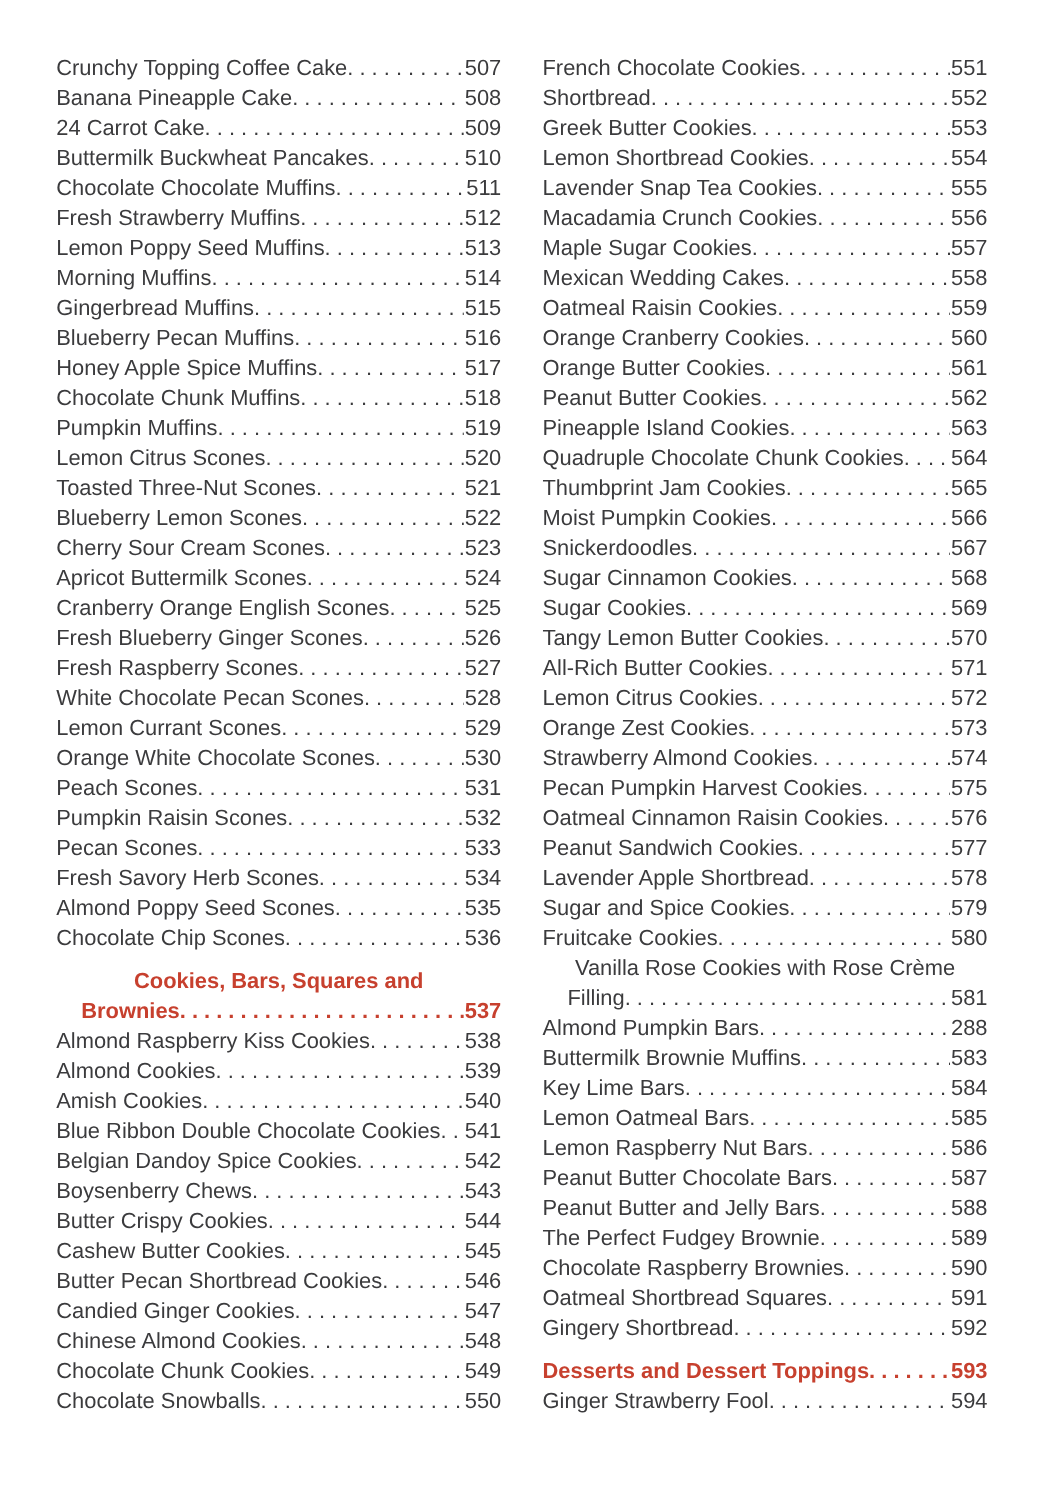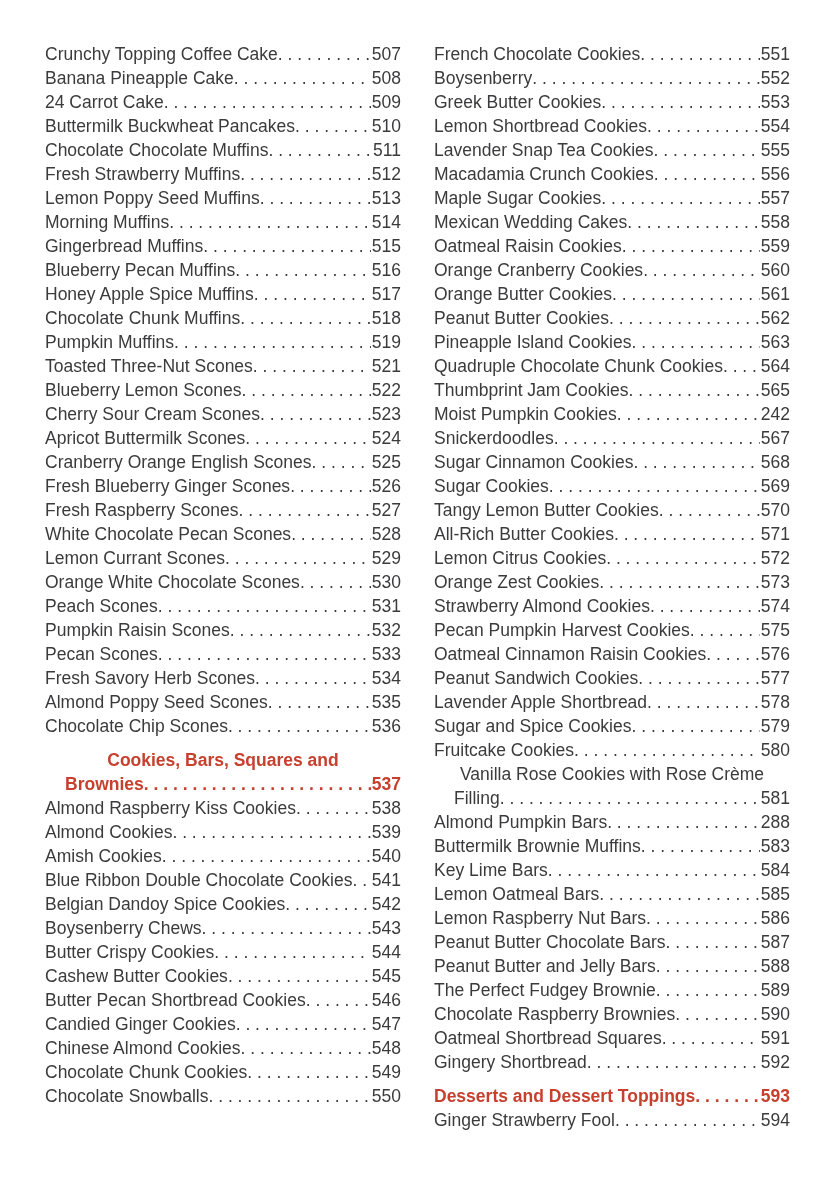--- a/index.html
+++ b/index.html
@@ -112,20 +112,25 @@
         <span class="t">Chocolate Chunk Muffins</span>
         <span class="dots"></span>
         <span class="pg">518</span>
       </div>
       <div class="row entry">
         <span class="t">Pumpkin Muffins</span>
         <span class="dots"></span>
         <span class="pg">519</span>
       </div>
       <div class="row entry">
+        <span class="t">Lemon Citrus Scones</span>
+        <span class="dots"></span>
+        <span class="pg">520</span>
+      </div>
+      <div class="row entry">
         <span class="t">Toasted Three-Nut Scones</span>
         <span class="dots"></span>
         <span class="pg">521</span>
       </div>
       <div class="row entry">
         <span class="t">Blueberry Lemon Scones</span>
         <span class="dots"></span>
         <span class="pg">522</span>
       </div>
       <div class="row entry">
@@ -272,21 +277,21 @@
         <span class="pg">550</span>
       </div>
     </div>
   <div class="col">
       <div class="row entry">
         <span class="t">French Chocolate Cookies</span>
         <span class="dots"></span>
         <span class="pg">551</span>
       </div>
       <div class="row entry">
-        <span class="t">Boysenberry</span>
+        <span class="t">Shortbread</span>
         <span class="dots"></span>
         <span class="pg">552</span>
       </div>
       <div class="row entry">
         <span class="t">Greek Butter Cookies</span>
         <span class="dots"></span>
         <span class="pg">553</span>
       </div>
       <div class="row entry">
         <span class="t">Lemon Shortbread Cookies</span>
@@ -344,21 +349,21 @@
         <span class="pg">564</span>
       </div>
       <div class="row entry">
         <span class="t">Thumbprint Jam Cookies</span>
         <span class="dots"></span>
         <span class="pg">565</span>
       </div>
       <div class="row entry">
         <span class="t">Moist Pumpkin Cookies</span>
         <span class="dots"></span>
-        <span class="pg">242</span>
+        <span class="pg">566</span>
       </div>
       <div class="row entry">
         <span class="t">Snickerdoodles</span>
         <span class="dots"></span>
         <span class="pg">567</span>
       </div>
       <div class="row entry">
         <span class="t">Sugar Cinnamon Cookies</span>
         <span class="dots"></span>
         <span class="pg">568</span>

